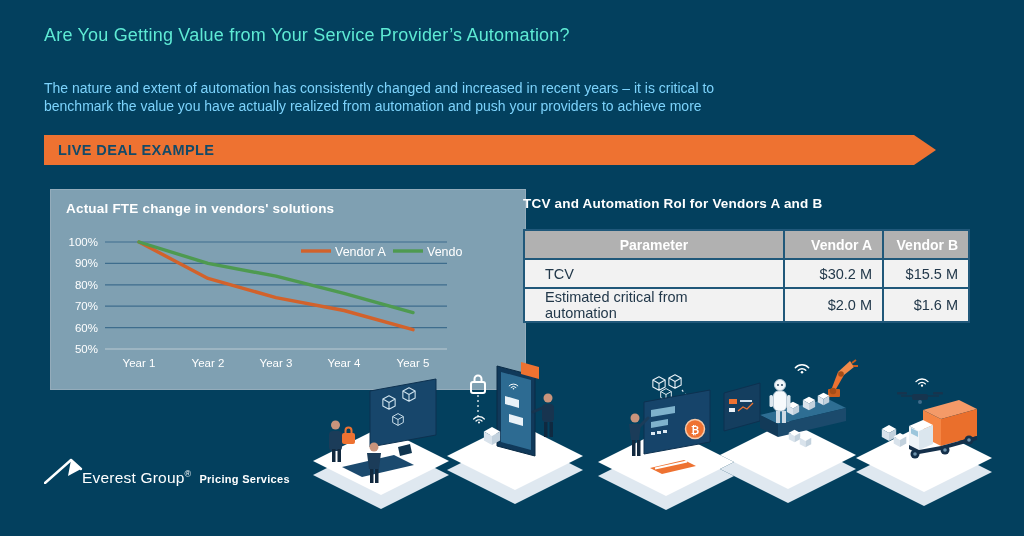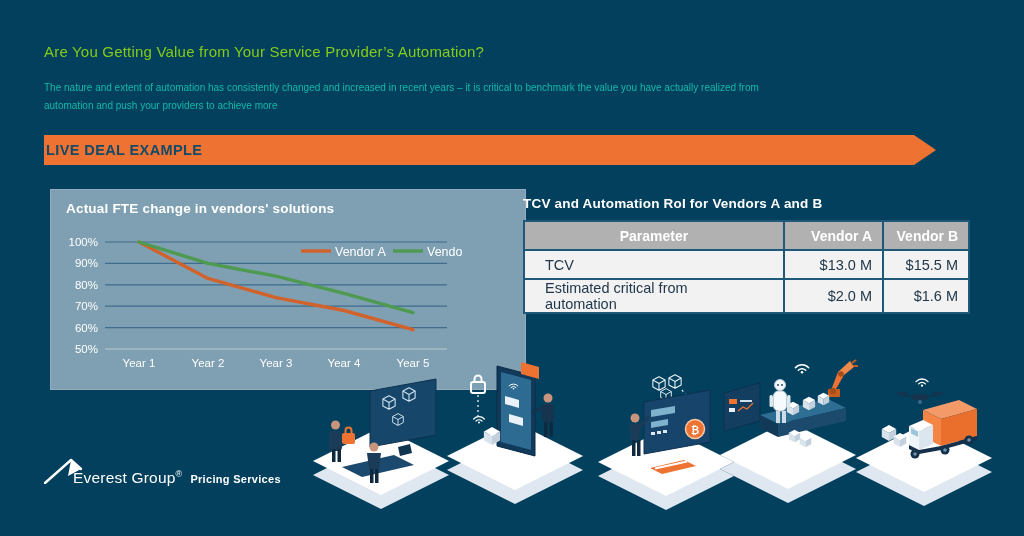--- a/index.html
+++ b/index.html
@@ -6,47 +6,47 @@
     --background:#03405E; --panel:#7FA0B2; --accent-orange:#EE7231;
     --vendor-a:#D2622B; --vendor-b:#4E9A50;
     --table-header-bg:#B1B1B1; --row-light:#F2F2F2; --row-alt:#DEE0E4; --row-total:#E3E3E6;
     --table-border:#20587A; --table-text:#22384A; --banner-text:#134A68;
   }
   *{box-sizing:border-box;margin:0;padding:0}
   html,body{width:1024px;height:536px}
   body{position:relative;overflow:hidden;background:var(--background);
        font-family:"Liberation Sans",sans-serif;-webkit-font-smoothing:antialiased}
   .abs{position:absolute}
-  .title{left:44px;top:43px;font-size:15px;font-weight:400;color:#84cc16;letter-spacing:.2px}
-  .subtitle{left:44px;top:79px;width:728px;font-size:10px;line-height:18px;color:#14b8a6;font-weight:400}
+  .title{left:44px;top:25px;font-size:18px;font-weight:400;color:#5eead4;letter-spacing:.2px}
+  .subtitle{left:44px;top:79px;width:728px;font-size:14px;line-height:18px;color:#7dd3fc;font-weight:400}
   .banner{left:44px;top:135px;width:892px;height:30px;background:var(--accent-orange);
           clip-path:polygon(0 0,calc(100% - 22px) 0,100% 50%,calc(100% - 22px) 100%,0 100%);
           display:flex;align-items:center}
-  .banner span{color:var(--banner-text);font-weight:bold;font-size:14.5px;letter-spacing:.4px;padding-left:2px}
+  .banner span{color:var(--banner-text);font-weight:bold;font-size:14.5px;letter-spacing:.4px;padding-left:14px}
   .chart-panel{left:50px;top:189px;width:476px;height:201px;background:var(--panel);border:1px solid #94ACBB}
   .chart-title{position:absolute;left:15px;top:11px;font-size:13.5px;font-weight:bold;color:#fff;letter-spacing:.2px}
   .chart-svg{position:absolute;left:0;top:0}
   .chart-svg text{font-family:"Liberation Sans",sans-serif}
   .chart-svg .tick{font-size:11.5px;fill:#fff;text-anchor:end}
   .chart-svg .xtick{text-anchor:middle}
   .chart-svg .legend{font-size:12.5px;fill:#fff;text-anchor:start}
   .table-wrap{left:523px;top:196px;width:446px}
-  .table-title{font-size:13.5px;font-weight:bold;color:#fff;margin-bottom:9px;letter-spacing:.2px}
+  .table-title{font-size:13.5px;font-weight:bold;color:#fff;margin-bottom:18px;letter-spacing:.2px}
   table{border-collapse:collapse;width:445px;table-layout:fixed}
   th,td{border:2px solid var(--table-border)}
   th{background:var(--table-header-bg);color:#fff;font-size:14px;font-weight:bold;
      text-align:center;height:29px;padding:0 9px}
   td{font-size:14.5px;color:var(--table-text);height:29px;padding:0 20px;background:var(--row-light)}
   td.val,th.val{text-align:right;padding-right:10px}
   tr.alt td{background:var(--row-alt)}
   tr.total td{background:var(--row-total);font-weight:bold}
   .illu{position:absolute}
   .logo{left:44px;top:456px;width:260px;height:42px}
   .logo-icon{position:absolute;left:0;top:0}
-  .logo-text{position:absolute;left:29px;top:13px;color:#fff;white-space:nowrap}
+  .logo-text{position:absolute;left:38px;top:13px;color:#fff;white-space:nowrap}
   .brand{font-size:15.5px;letter-spacing:.2px}
   .brand sup{font-size:9px}
   .brand-suffix{font-size:11px;font-weight:bold;margin-left:8px;letter-spacing:.3px}
 </style>
 </head>
 <body>
 
 <svg width="0" height="0" style="position:absolute" aria-hidden="true">
   <defs>
     <symbol id="platform" viewBox="0 0 140 90">
@@ -116,21 +116,21 @@
     <thead>
         <tr id="tcv-head-row">
           <th class="param">Parameter</th>
           <th class="val">Vendor A</th>
           <th class="val">Vendor B</th>
         </tr>
       </thead>
     <tbody id="tcv-body">
         <tr>
           <td class="param">TCV</td>
-          <td class="val">$13.0 M</td>
+          <td class="val">$30.2 M</td>
           <td class="val">$15.5 M</td>
         </tr>
         <tr>
           <td class="param">Estimated critical from automation</td>
           <td class="val">$2.0 M</td>
           <td class="val">$1.6 M</td>
         </tr>
       </tbody>
   </table>
 </section>

